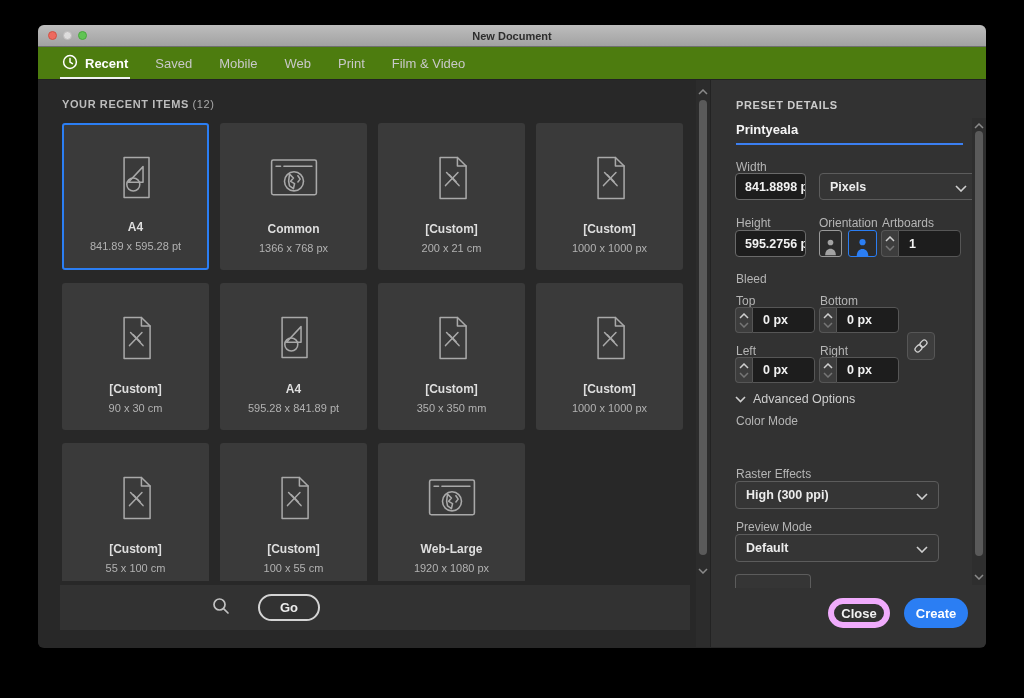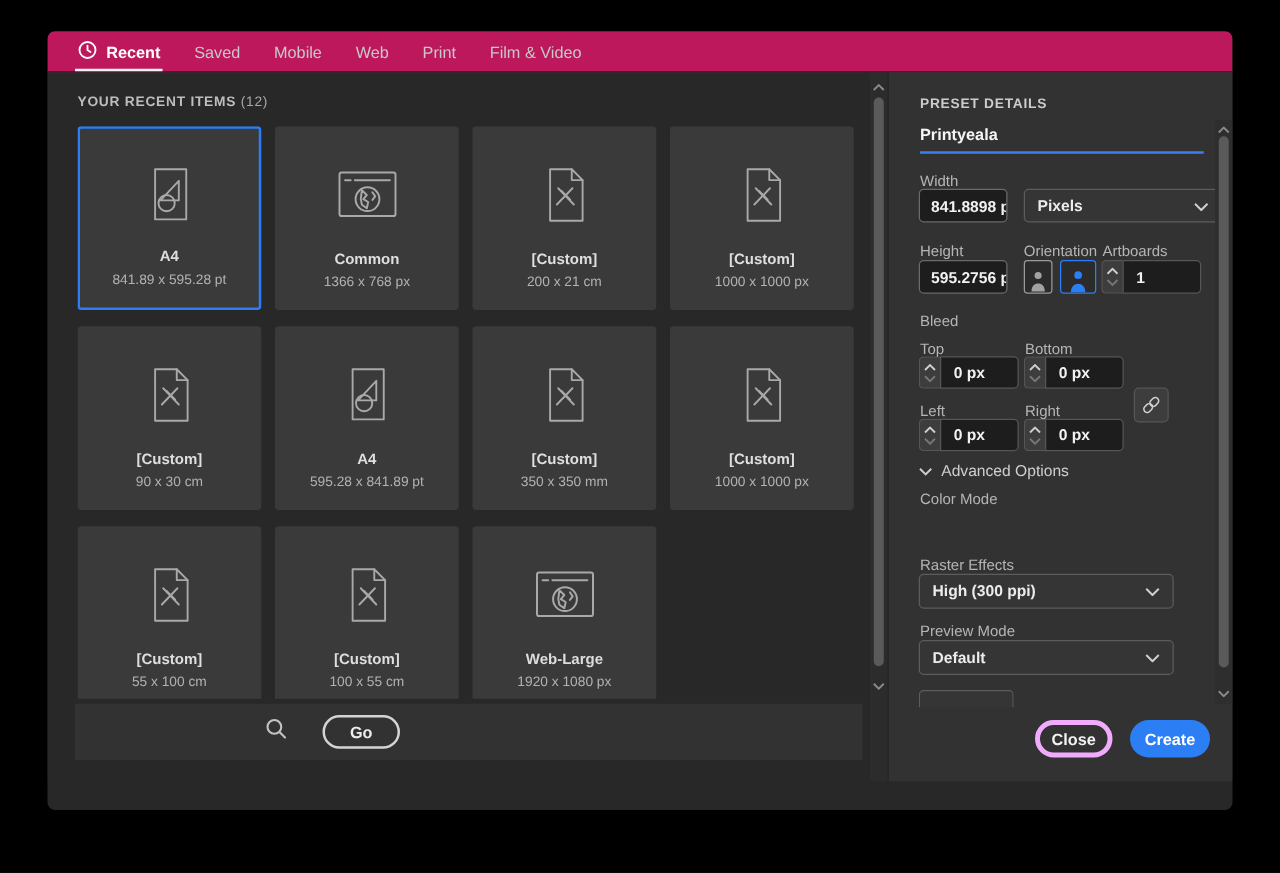--- a/index.html
+++ b/index.html
@@ -12,21 +12,21 @@
   .titlebar { position:relative; height:22px; background:linear-gradient(#bdbdbd,#a2a2a2);
     display:flex; align-items:center; justify-content:center; border-bottom:1px solid #6f6f6f; }
   .titlebar .title { font-size:11px; font-weight:700; color:#2d2d2d; }
   .lights { position:absolute; left:10px; top:6px; display:flex; gap:6px; }
   .light { width:9px; height:9px; border-radius:50%; }
   .light.red { background:#ee6a5f; border:1px solid #ce5347; }
   .light.yellow { background:#dddcdc; border:1px solid #bcbbbb; }
   .light.green { background:#61c454; border:1px solid #4aa73e; }
 
   
-  .tabbar { height:33px; background:#be185d; display:flex; align-items:center;
+  .tabbar { height:33px; background:#4d7c0f; display:flex; align-items:center;
     padding-left:24px; gap:27px; border-bottom:1px solid #222; }
   .tab { font-size:13px; color:#c9c9c9; display:flex; align-items:center; gap:7px;
     height:100%; position:relative; cursor:default; }
   .tab.active { color:#fff; font-weight:700; }
   .tab.active::after { content:""; position:absolute; left:-2px; right:-2px; bottom:0;
     height:2px; background:#f2f2f2; }
 
   .bodyrow { display:flex; height:567px; }
 
   
@@ -99,30 +99,38 @@
     justify-content:center; cursor:pointer; }
   .link-btn svg { stroke:#d0d0d0; fill:none; stroke-width:1.6; }
 
   .adv-row { left:24px; top:312px; display:flex; align-items:center; gap:7px; cursor:pointer; }
   .adv-row span { font-size:12.5px; color:#cfcfcf; }
 
   .cut-dd { left:24px; top:494px; width:76px; height:14px; border:1px solid #5c5c5c;
     border-bottom:none; border-radius:4px 4px 0 0; background:#353535; }
 
   .close-btn { left:117px; top:518px; width:62px; height:30px; border-radius:15px;
-    background:transparent; border:4px solid #f0abfc; color:#f2f2f2; font-size:13px;
+    background:transparent; border:6px solid #f0abfc; color:#f2f2f2; font-size:13px;
     font-weight:700; cursor:pointer; }
   .create-btn { left:193px; top:518px; width:64px; height:30px; border-radius:15px;
     border:none; color:#fff; font-size:13px; font-weight:700; cursor:pointer; }
 </style>
 </head>
 <body>
 
 <div class="dialog">
 
+  <div class="titlebar">
+    <div class="lights">
+      <span class="light red"></span>
+      <span class="light yellow"></span>
+      <span class="light green"></span>
+    </div>
+    <span class="title">New Document</span>
+  </div>
 
   <div class="tabbar">
     <div class="tab active">
       <span>
         <svg width="16" height="16" viewBox="0 0 16 16">
             <circle cx="8" cy="8" r="6.4" stroke="#fff" fill="none" stroke-width="1.5"></circle>
             <path d="M8 4.6 V8 L10.4 9.6" stroke="#fff" fill="none" stroke-width="1.5" stroke-linecap="round"></path>
           </svg>
       </span>
       <span>Recent</span>

